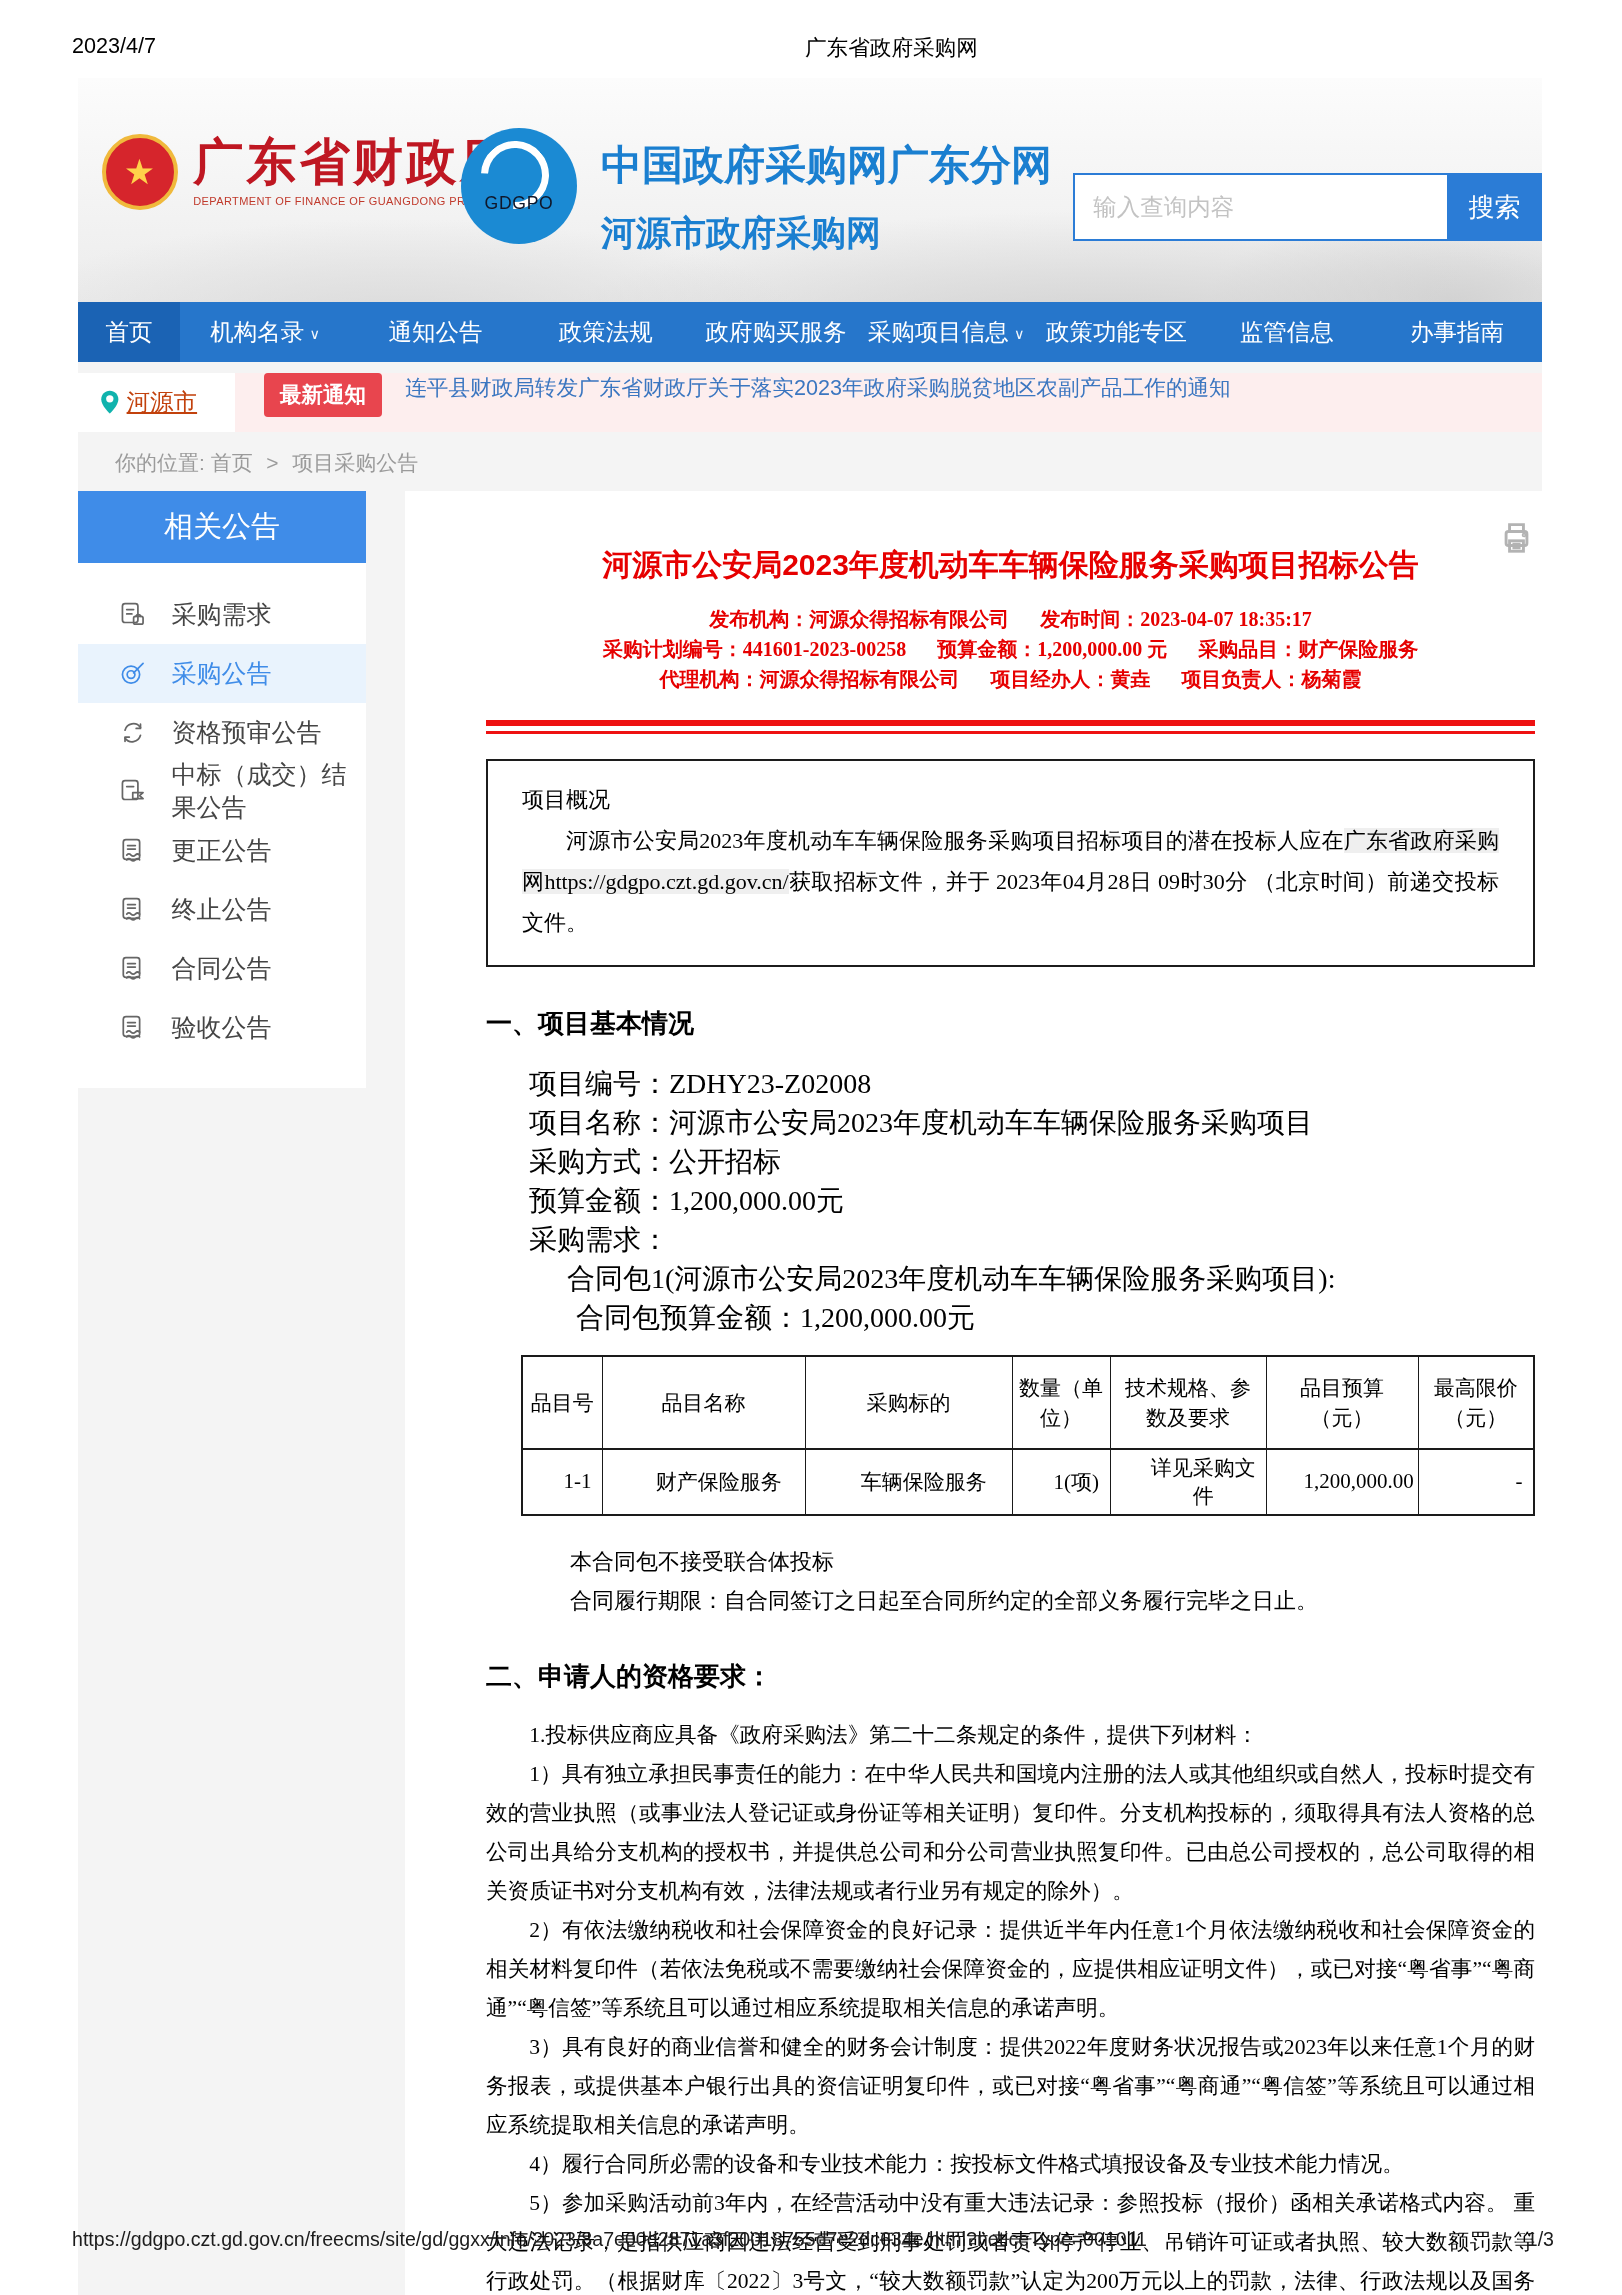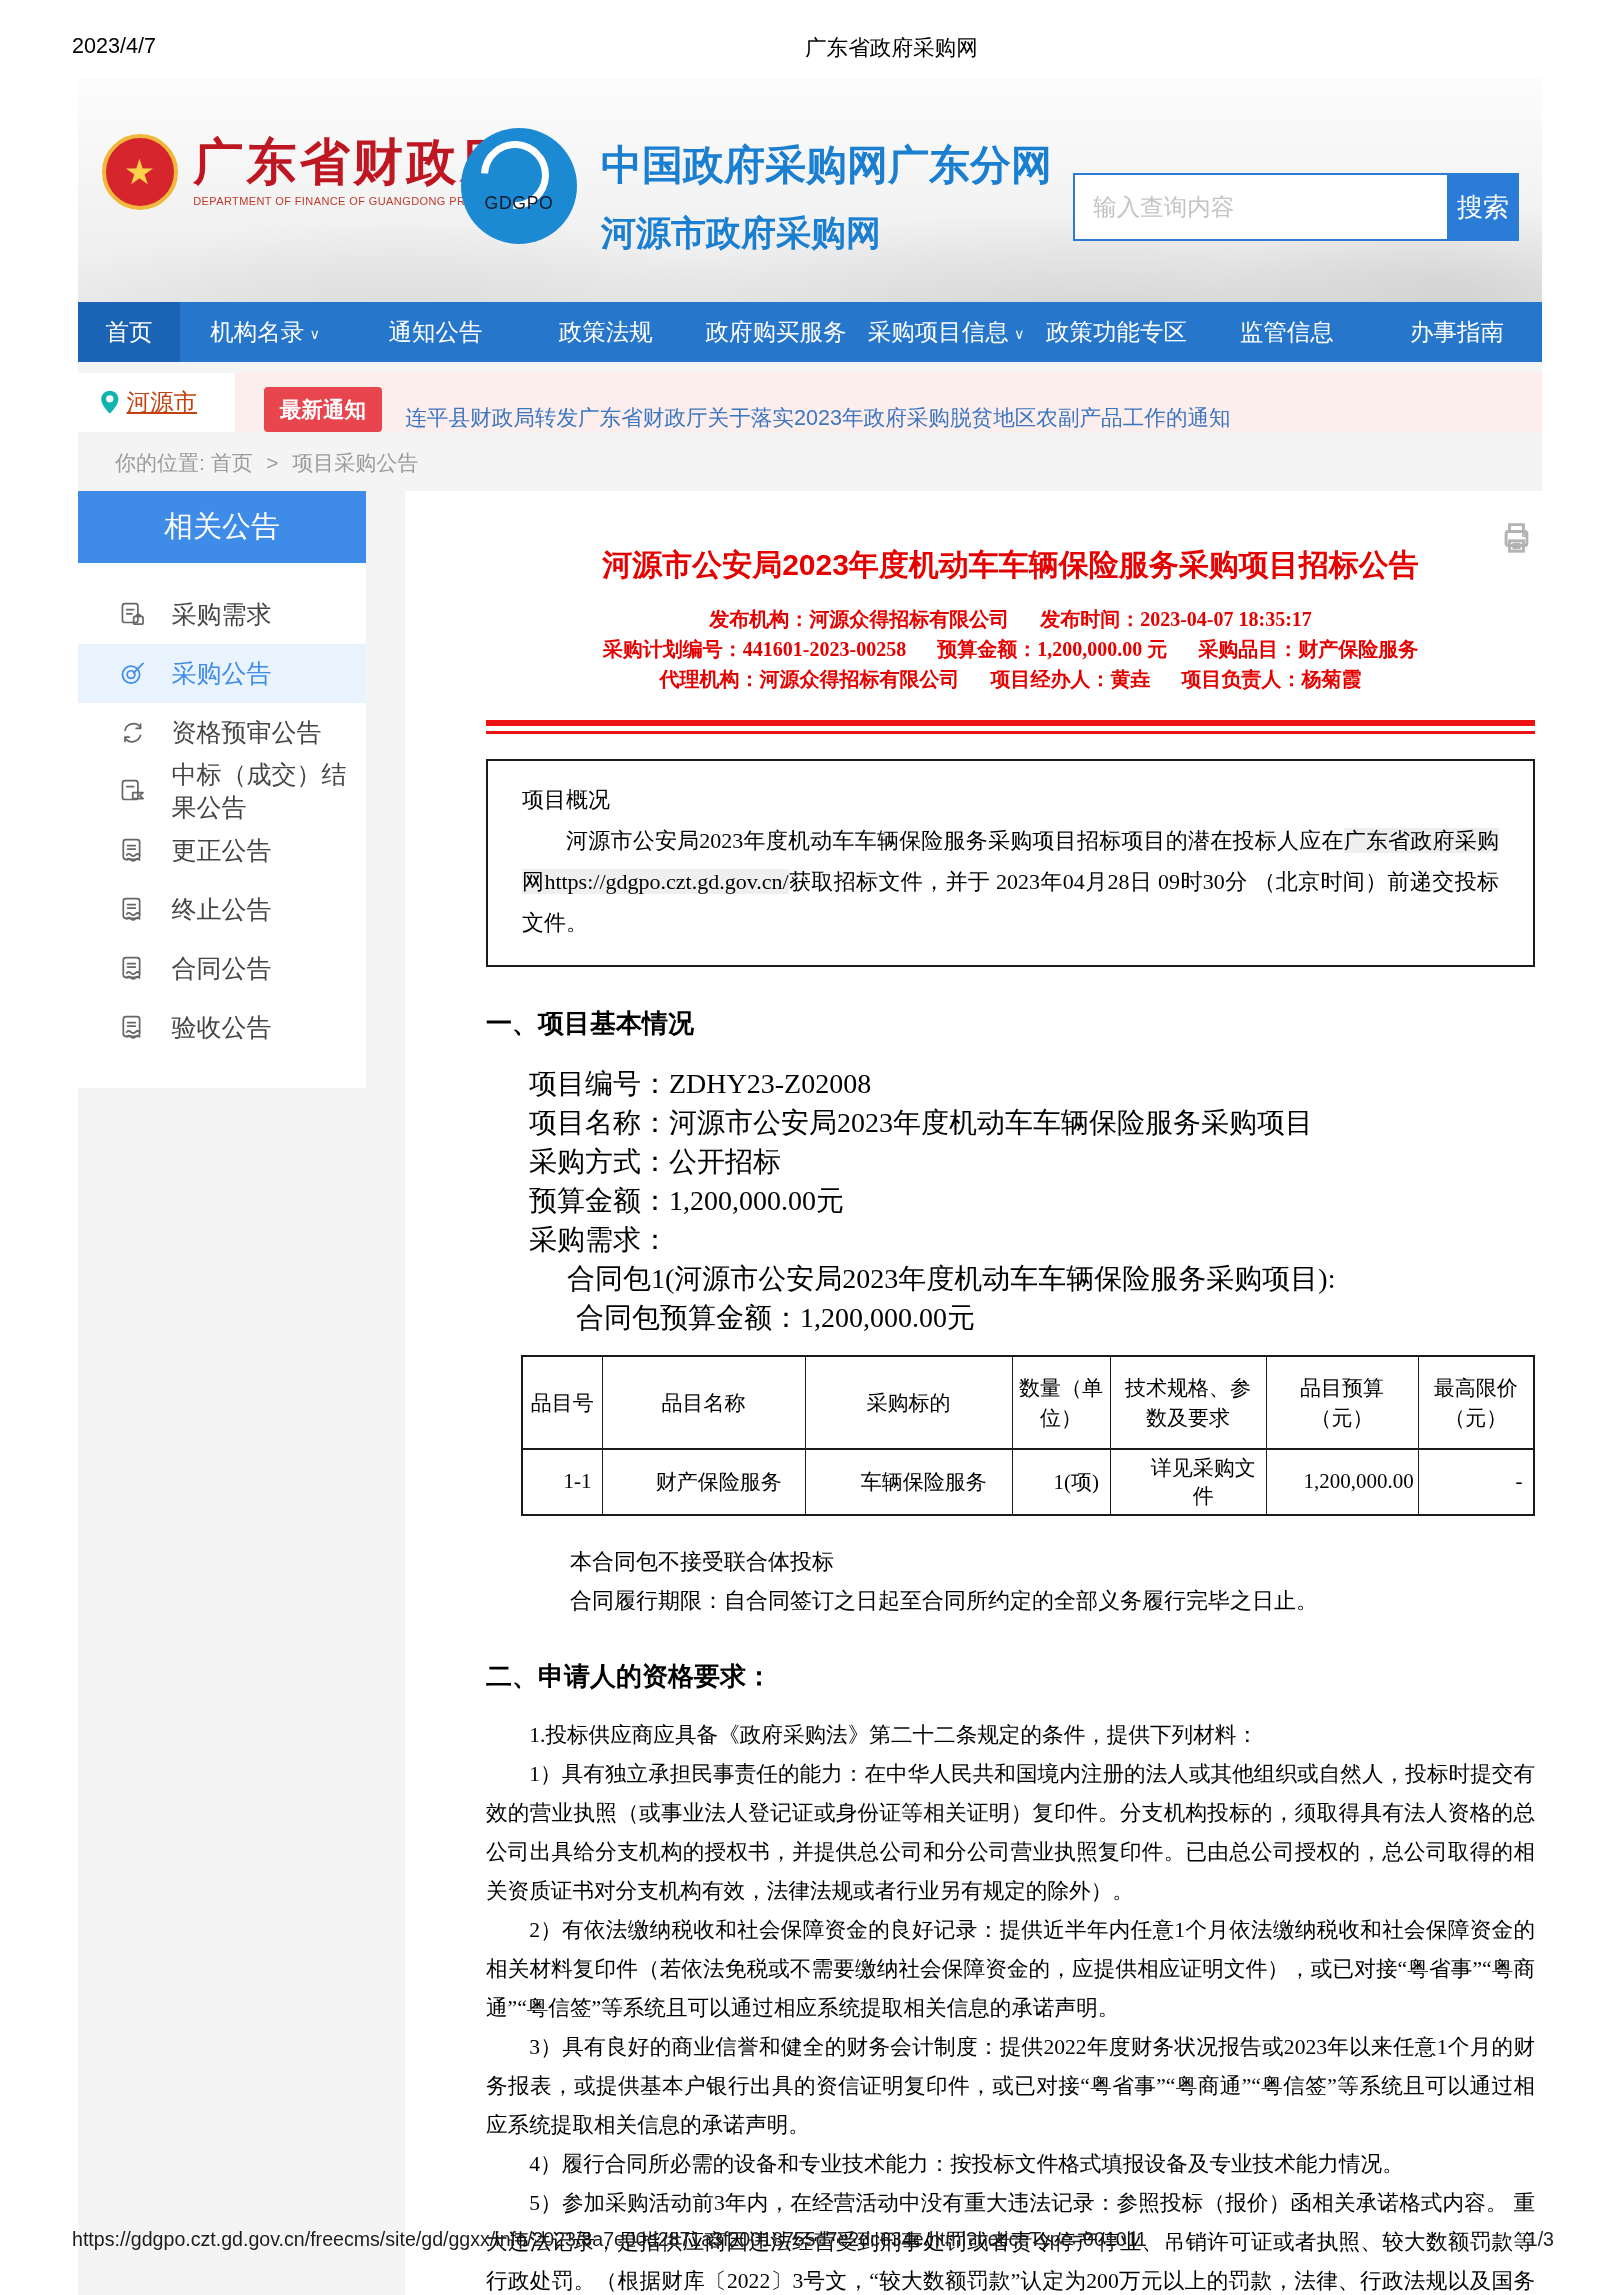--- a/index.html
+++ b/index.html
@@ -33,35 +33,35 @@
               border-left-color:transparent;border-radius:50%;transform:rotate(-42deg);box-sizing:border-box;}
   .gdgpo-label{position:absolute;left:0;right:0;top:65px;text-align:center;color:#0f172a;font-size:17.6px;letter-spacing:0.7px;}
   .site-titles{position:absolute;left:523px;top:60px;color:#1a7fd0;font-weight:bold;white-space:nowrap;}
   .site-title-1{font-size:41px;}
   .site-title-2{font-size:35px;margin-top:17px;}
   .search{position:absolute;left:995px;top:95px;display:flex;height:68px;}
   .search-input{width:374px;height:68px;box-sizing:border-box;border:2px solid #2b7cd6;border-right:none;
                 padding:0 18.3px;font-size:23.5px;color:#333;background:#fff;outline:none;
                 font-family:"Liberation Sans","DejaVu Sans",sans-serif;}
   .search-input::placeholder{color:#c3c3c3;}
-  .search-btn{width:72px;height:68px;background:#2b7cd6;color:#fff;border:none;font-size:26px;cursor:pointer;
+  .search-btn{width:95px;height:68px;background:#2b7cd6;color:#fff;border:none;font-size:26px;cursor:pointer;
               font-family:"Liberation Sans","DejaVu Sans",sans-serif;text-align:center;}
 
   
   .nav{display:flex;height:60px;background:#2676cb;}
   .nav-item{flex:1;display:flex;align-items:center;justify-content:center;gap:5.2px;color:#fff;
             font-size:23.5px;cursor:pointer;white-space:nowrap;}
   .nav-item.active{flex:0 0 102px;background:#1b63b4;}
   .chev{font-size:14.4px;opacity:.95;transform:translateY(2px);}
 
   
   .notice{display:flex;height:59px;margin-top:10.5px;align-items:stretch;}
   .loc{flex:0 0 157px;background:#fff;display:flex;align-items:center;gap:7px;padding-left:22px;
        box-sizing:border-box;font-size:23.5px;color:#c2410c;cursor:pointer;text-decoration:underline;}
-  .notice-body{flex:1;background:#fdeeee;display:flex;align-items:flex-end;gap:23.5px;padding-left:29px;}
+  .notice-body{flex:1;background:#fdeeee;display:flex;align-items:flex-start;gap:23.5px;padding-left:29px;}
   .badge{background:#e8454e;color:#fff;font-size:21.6px;font-weight:bold;padding:7.8px 15.7px;border-radius:3.9px;}
   .notice-link{color:#3b76c0;font-size:21.6px;text-decoration:none;cursor:pointer;}
 
   
   .breadcrumb{padding:17px 0 14.4px 37px;font-size:21px;color:#9b9b9b;}
   .breadcrumb .bc-sep{margin:0 7.8px;}
   .bc-home{color:#9b9b9b;text-decoration:none;cursor:pointer;}
 
   
   .main{display:flex;gap:39px;align-items:stretch;min-height:1729px;}

